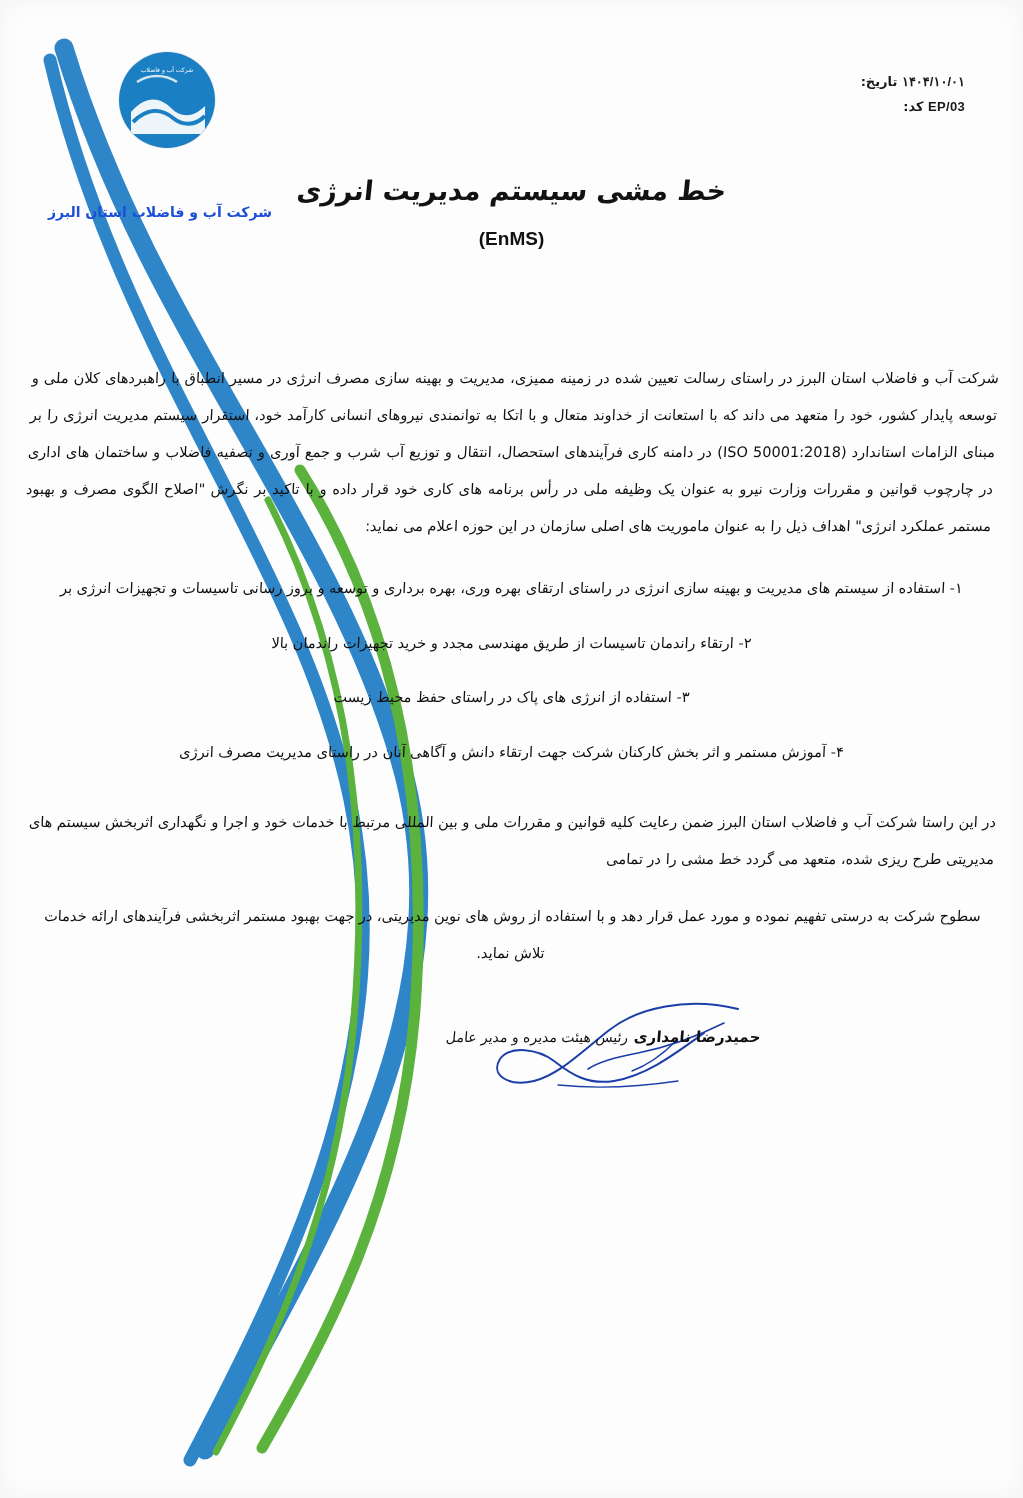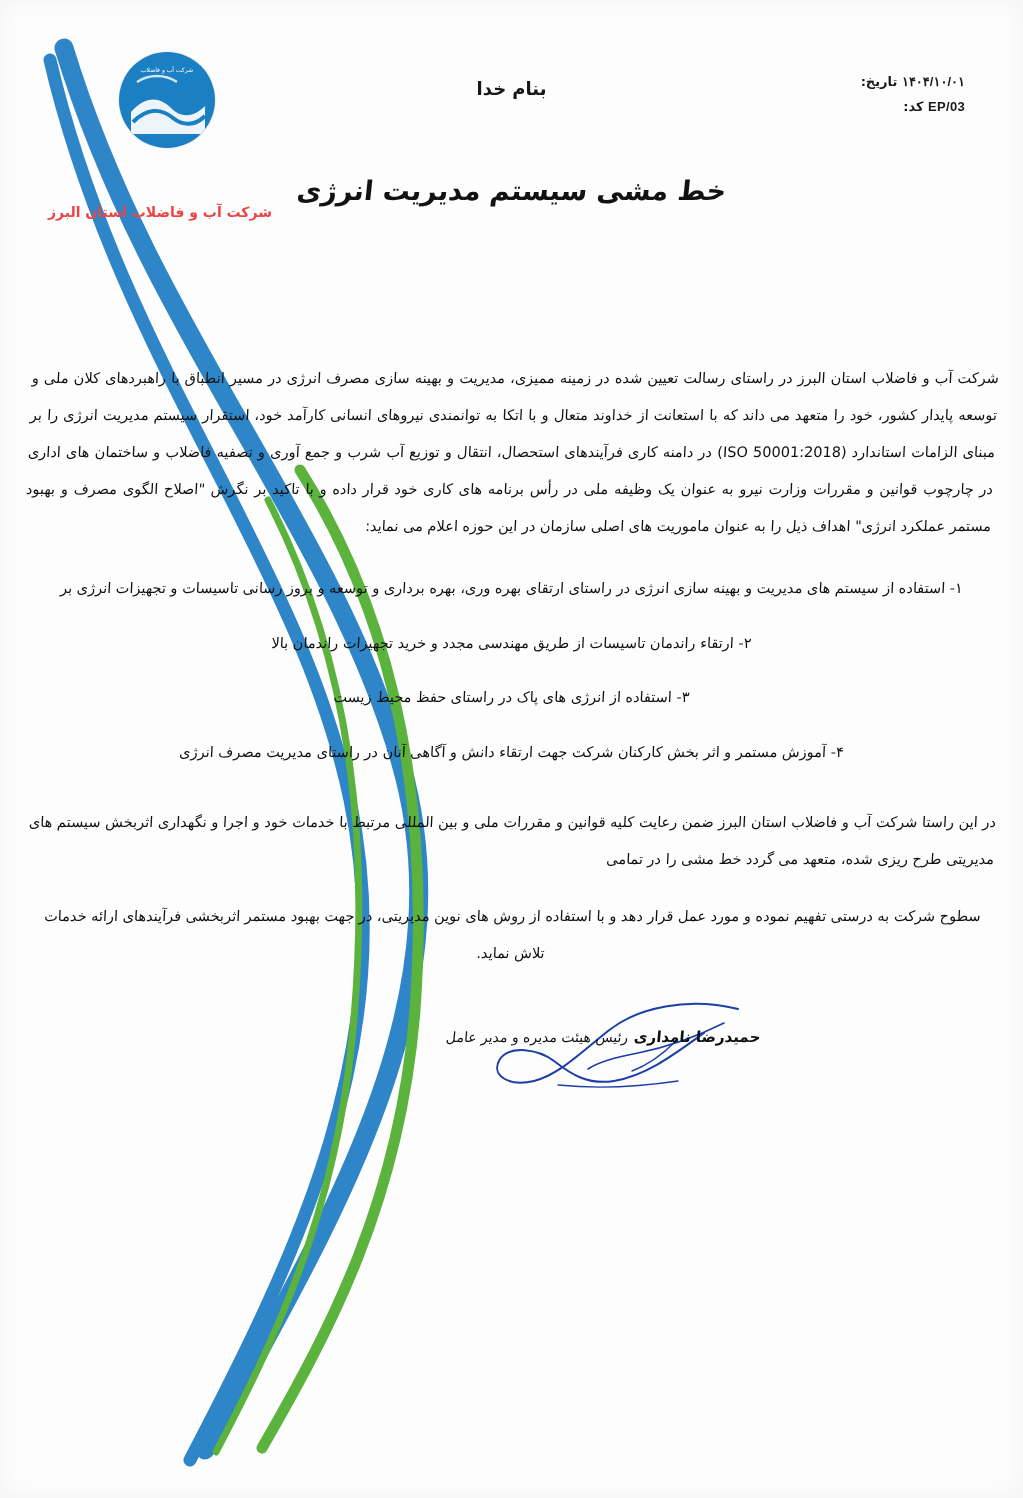--- a/index.html
+++ b/index.html
@@ -92,21 +92,21 @@
     border-radius: 50%;
     background: #1b7fc4;
     position: relative;
     overflow: hidden;
     box-shadow: 0 0 0 1px rgba(0,0,0,0.06);
   }
   .logo-mark svg { display: block; }
   .org-name {
     margin-top: 56px;
     font-size: 14px;
-    color: #ef4444;
+    color: #1d4ed8;
     font-weight: 600;
     white-space: nowrap;
     letter-spacing: .2px;
   }
 
   
   .title-zone {
     position: absolute;
     top: 175px;
     left: 0;
@@ -221,38 +221,38 @@
       <div class="meta-line">
         <span class="meta-val">۱۴۰۴/۱۰/۰۱</span>
         <span>تاریخ:</span>
       </div>
       <div class="meta-line">
         <span class="meta-val">EP/03</span>
         <span>کد:</span>
       </div>
     </div>
 
-    <div class="bismillah">بنام خدا</div>
 
     <div class="logo-wrap">
       <div class="logo-mark">
         <svg width="96" height="96" viewBox="0 0 96 96" aria-hidden="true">
           <circle cx="48" cy="48" r="47" fill="#1b7fc4"></circle>
           <path d="M12 60 C 26 44, 40 44, 52 56 C 62 66, 74 66, 86 54 L 86 82 L 12 82 Z" fill="#ffffff" opacity="0.92"></path>
           <path d="M14 70 C 28 56, 42 56, 54 66 C 64 74, 76 74, 86 64" fill="none" stroke="#1b7fc4" stroke-width="4"></path>
           <path d="M18 30 C 30 22, 46 22, 58 30" fill="none" stroke="#ffffff" stroke-width="2.5" opacity="0.8"></path>
           <text x="48" y="20" font-size="6" fill="#ffffff" text-anchor="middle" font-family="DejaVu Sans, sans-serif">شرکت آب و فاضلاب</text>
         </svg>
       </div>
       <div class="org-name">شرکت آب و فاضلاب استان البرز</div>
     </div>
   </div>
 
   <div class="title-zone">
     <div class="doc-title">خط مشی سیستم مدیریت انرژی</div>
+    <div class="doc-subtitle">(EnMS)</div>
   </div>
 
   <div class="body-zone">
 
     <p class="para intro">شرکت آب و فاضلاب استان البرز در راستای رسالت تعیین شده در زمینه ممیزی، مدیریت و بهینه سازی مصرف انرژی در مسیر انطباق با راهبردهای کلان ملی و توسعه پایدار کشور، خود را متعهد می داند که با استعانت از خداوند متعال و با اتکا به توانمندی نیروهای انسانی کارآمد خود، استقرار سیستم مدیریت انرژی را بر مبنای الزامات استاندارد (ISO 50001:2018) در دامنه کاری فرآیندهای استحصال، انتقال و توزیع آب شرب و جمع آوری و تصفیه فاضلاب و ساختمان های اداری در چارچوب قوانین و مقررات وزارت نیرو به عنوان یک وظیفه ملی در رأس برنامه های کاری خود قرار داده و با تاکید بر نگرش "اصلاح الگوی مصرف و بهبود مستمر عملکرد انرژی" اهداف ذیل را به عنوان ماموریت های اصلی سازمان در این حوزه اعلام می نماید:</p>
 
     <ul class="goal-list">
       <li class="goal-item">۱- استفاده از سیستم های مدیریت و بهینه سازی انرژی در راستای ارتقای بهره وری، بهره برداری و توسعه و بروز رسانی تاسیسات و تجهیزات انرژی بر</li>
       <li class="goal-item">۲- ارتقاء راندمان تاسیسات از طریق مهندسی مجدد و خرید تجهیزات راندمان بالا</li>
       <li class="goal-item">۳- استفاده از انرژی های پاک در راستای حفظ محیط زیست</li>

